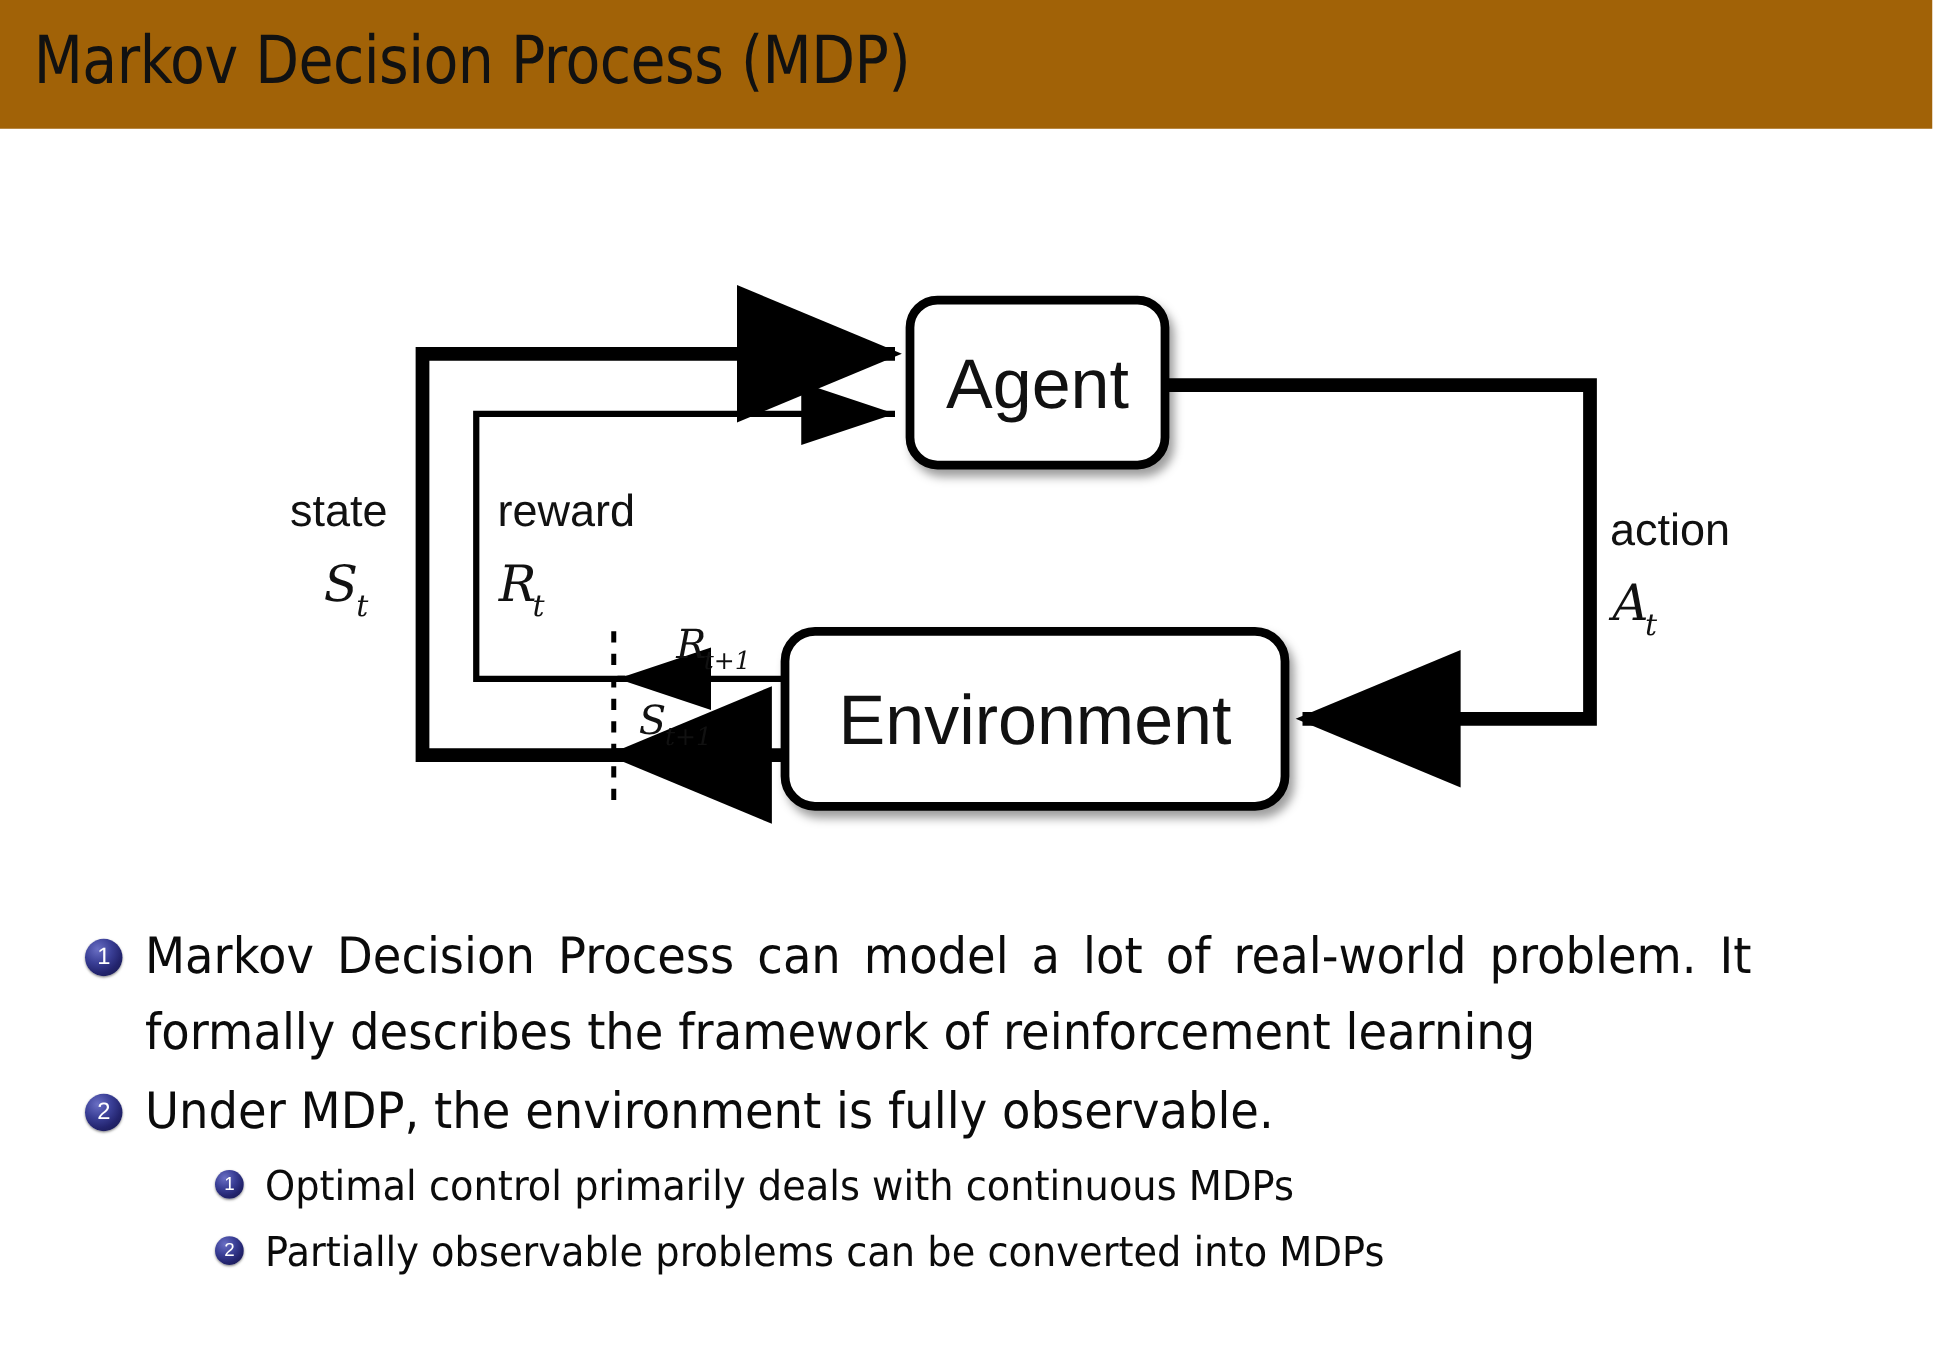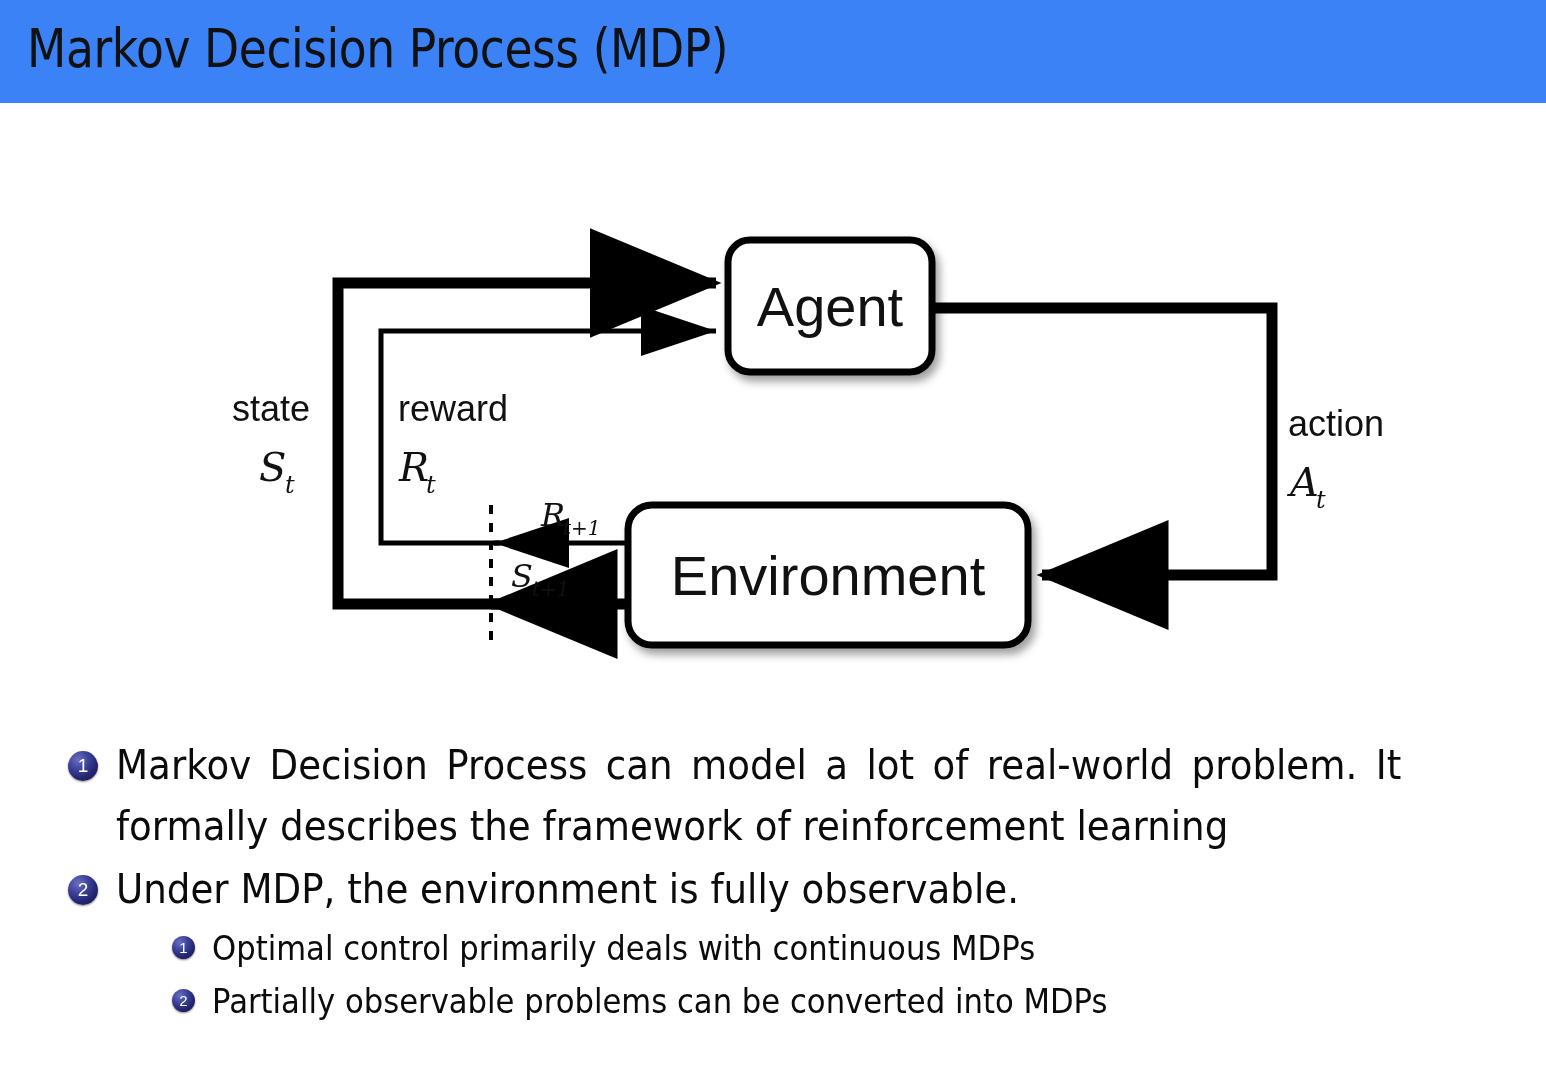--- a/index.html
+++ b/index.html
@@ -17,21 +17,21 @@
     color: #000000;
   }
 
   
   #slide-header {
     position: absolute;
     left: 0;
     top: 0;
     width: 1546px;
     height: 103px;
-    background: #3b82f6;
+    background: #a16207;
   }
   #slide-title {
     position: absolute;
     left: 27px;
     top: 16px;
     font-family: "DejaVu Sans", "Liberation Sans", sans-serif;
     font-size: 53px;
     line-height: 66px;
     font-weight: 400;
     letter-spacing: -0.5px;

